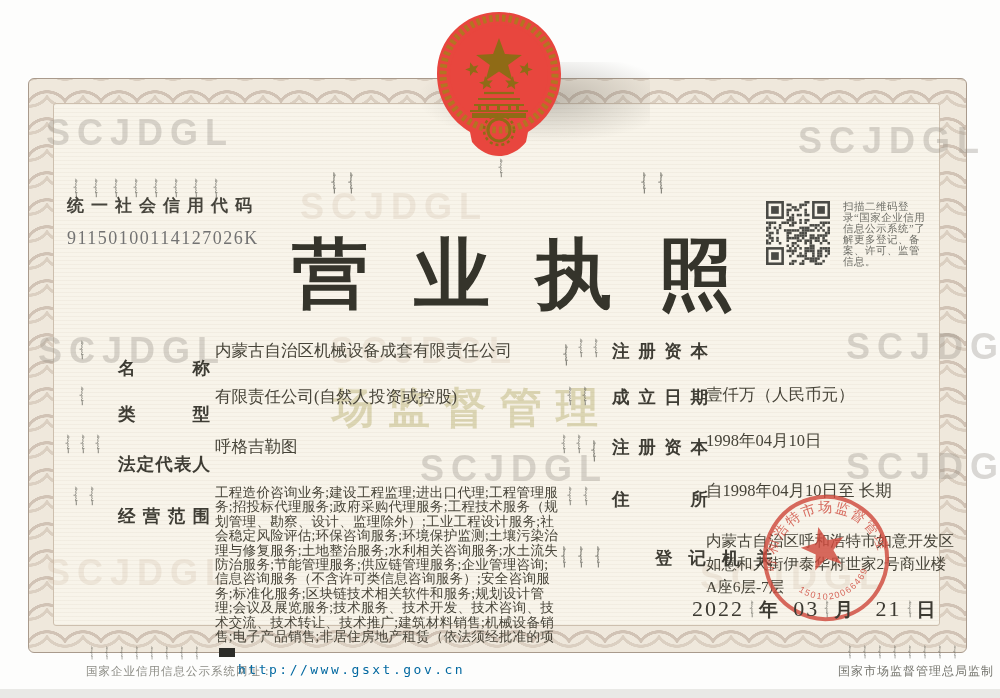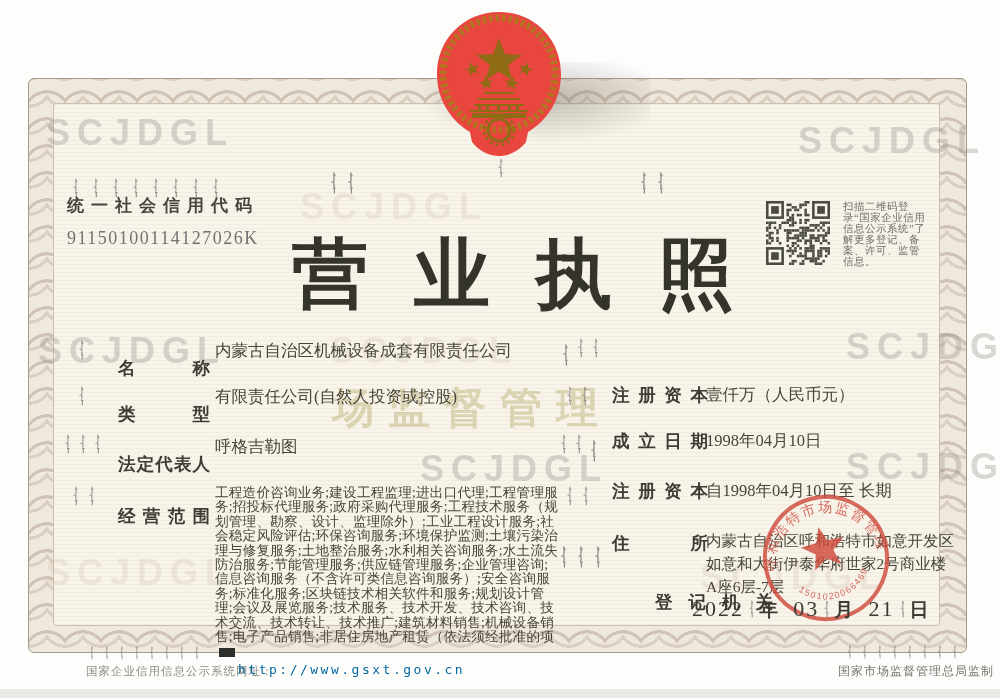--- a/index.html
+++ b/index.html
@@ -42,21 +42,21 @@
 
   
   .qr{position:absolute;left:766px;top:201px;width:64px;height:64px;}
   .qr-caption{position:absolute;left:843px;top:201px;width:84px;font-size:10.5px;line-height:11px;color:#6d6d66;letter-spacing:.5px;}
 
   
   .flabel{position:absolute;font-family:"Liberation Sans",sans-serif;font-weight:700;font-size:17.5px;color:#3e3c34;text-align:justify;text-align-last:justify;}
   .fvalue{position:absolute;font-size:16.5px;color:#474439;white-space:nowrap;}
   .lcol .flabel{left:118px;width:92px;margin-top:17px;}
   .lcol .fvalue{left:215px;}
-  .rcol .flabel{left:612px;width:96px;margin-top:44px;}
+  .rcol .flabel{left:612px;width:96px;}
   .rcol .fvalue{left:706px;margin-top:44px;}
   .scope{position:absolute;left:215px;top:486px;z-index:6;}
   .scope div{font-size:13.6px;line-height:14.4px;color:#474439;letter-spacing:.2px;white-space:nowrap;}
   .addr div{font-size:15.5px;line-height:23px;color:#474439;white-space:nowrap;}
   .ink-mark{display:inline-block;width:16px;height:9px;background:#2c2c28;vertical-align:middle;margin-left:4px;}
 
   
   .seal{position:absolute;left:757px;top:489px;width:138px;height:138px;z-index:7;}
   .date-row{position:absolute;left:692px;top:596px;z-index:7;font-size:21px;color:#3c3a32;white-space:nowrap;}
   .date-row .num{font-size:22px;letter-spacing:2px;}
@@ -578,21 +578,21 @@
 
   <div class="date-row">
     <span class="num">2022</span><span class="mg-inline"><svg viewBox="0 0 8 26" xmlns="http://www.w3.org/2000/svg">
           <path d="M4 1 c2 2 -1 3 1 5 c-2 2 1 3 -1 5 c2 2 -1 3 1 5 c-2 2 0 3 0 5 l0 4" stroke="#5a5a52" fill="none" stroke-width="1.3"></path>
           <path d="M4 4 h2.6 M4 12 h-2.6 M4 19 h2.6" stroke="#5a5a52" fill="none" stroke-width="1.1"></path>
         </svg></span><span class="unit">年</span>
     <span class="num" style="margin-left:10px;">03</span><span class="mg-inline"><svg viewBox="0 0 8 26" xmlns="http://www.w3.org/2000/svg">
           <path d="M4 1 c2 2 -1 3 1 5 c-2 2 1 3 -1 5 c2 2 -1 3 1 5 c-2 2 0 3 0 5 l0 4" stroke="#5a5a52" fill="none" stroke-width="1.3"></path>
           <path d="M4 4 h2.6 M4 12 h-2.6 M4 19 h2.6" stroke="#5a5a52" fill="none" stroke-width="1.1"></path>
         </svg></span><span class="unit">月</span>
-    <span class="num" style="margin-left:10px;">21</span><span class="mg-inline"><svg viewBox="0 0 8 26" xmlns="http://www.w3.org/2000/svg">
+    <span class="num" style="margin-left:17px;">21</span><span class="mg-inline"><svg viewBox="0 0 8 26" xmlns="http://www.w3.org/2000/svg">
           <path d="M4 1 c2 2 -1 3 1 5 c-2 2 1 3 -1 5 c2 2 -1 3 1 5 c-2 2 0 3 0 5 l0 4" stroke="#5a5a52" fill="none" stroke-width="1.3"></path>
           <path d="M4 4 h2.6 M4 12 h-2.6 M4 19 h2.6" stroke="#5a5a52" fill="none" stroke-width="1.1"></path>
         </svg></span><span class="unit">日</span>
   </div>
 
   <div class="mgrow" style="left:88px;top:646px;gap:8px;">
     <span class="mg" style="height:14px;"><svg viewBox="0 0 8 26" xmlns="http://www.w3.org/2000/svg">
           <path d="M4 1 c2 2 -1 3 1 5 c-2 2 1 3 -1 5 c2 2 -1 3 1 5 c-2 2 0 3 0 5 l0 4" stroke="#5a5a52" fill="none" stroke-width="1.3"></path>
           <path d="M4 4 h2.6 M4 12 h-2.6 M4 19 h2.6" stroke="#5a5a52" fill="none" stroke-width="1.1"></path>
         </svg></span>

